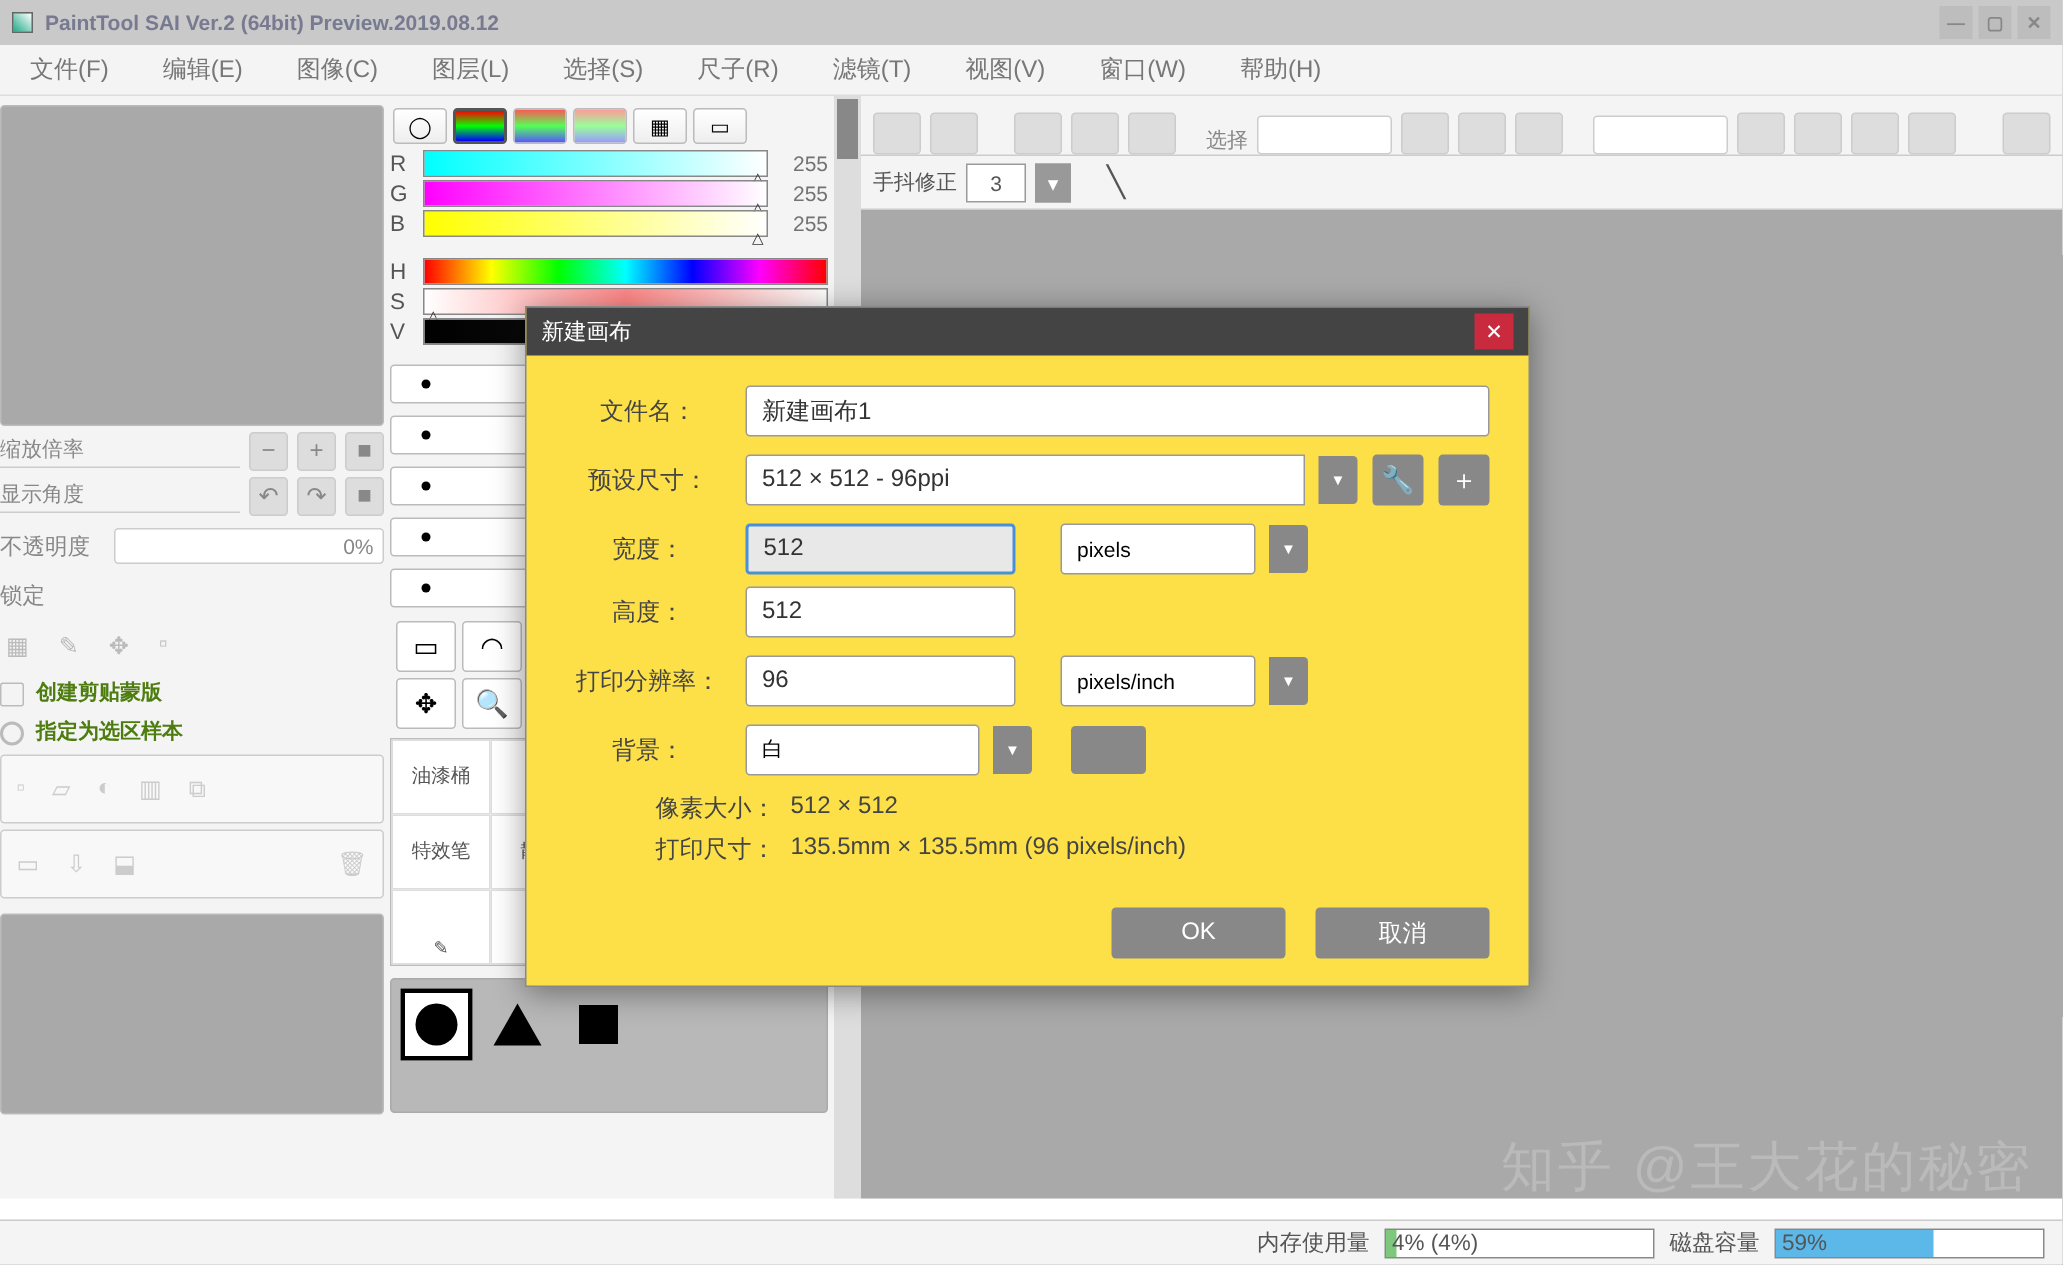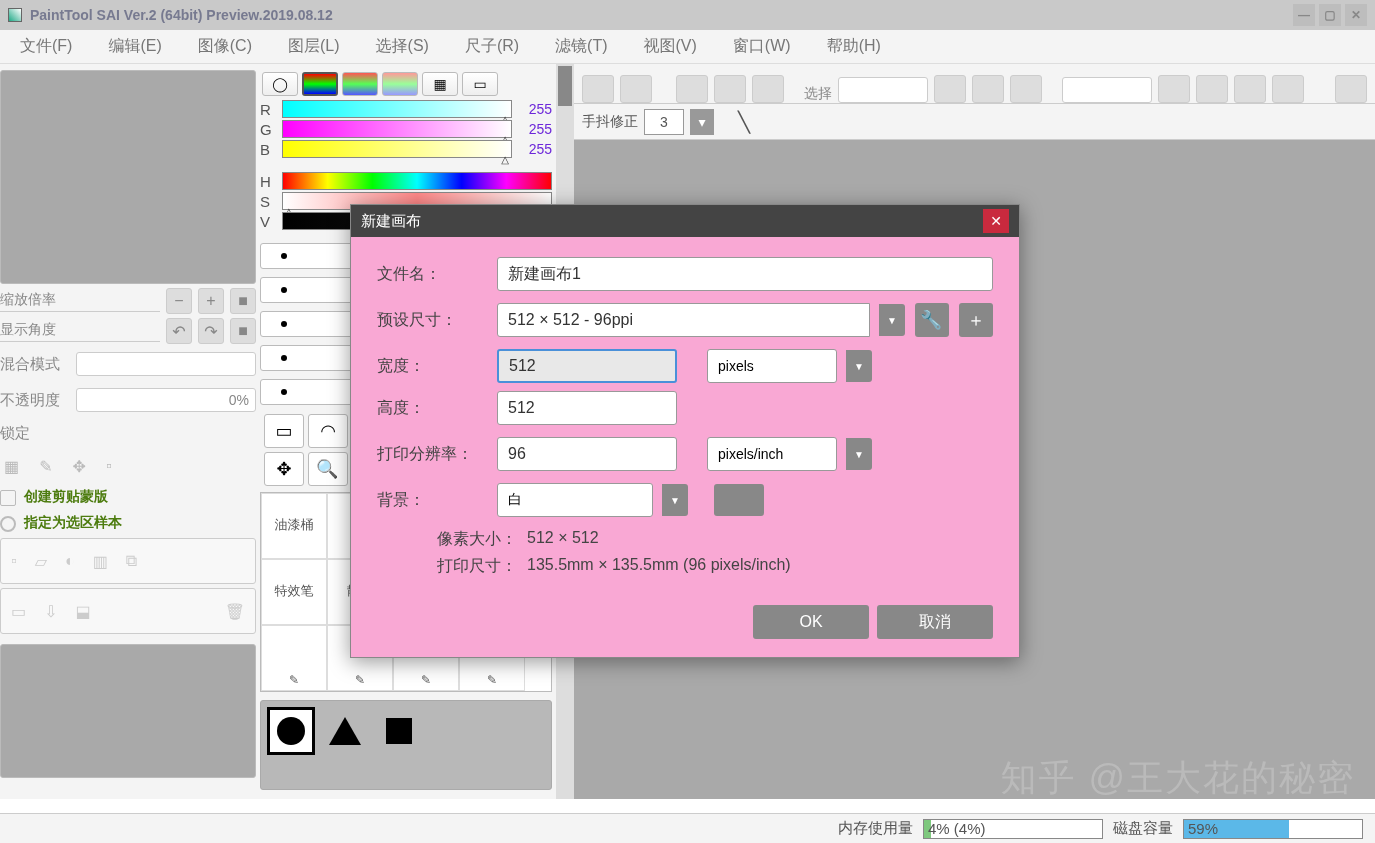--- a/index.html
+++ b/index.html
@@ -36,34 +36,34 @@
 .layerthumb { height:134px; background:#a9a9a9; border:1px solid #bbb; border-radius:3px; margin-top:6px;}
 
 
 .midcol { width: 300px; padding:6px 4px; display:flex; flex-direction:column; gap:2px;}
 .modebtns { display:flex; gap:4px; padding:2px;}
 .modebtn { width:36px; height:24px; border:1px solid #bbb; border-radius:3px; background:linear-gradient(#fff,#eee); display:flex; align-items:center; justify-content:center;}
 .modebtn.sel { border:2px solid #555;}
 .rgbrow { display:flex; align-items:center; gap:6px; }
 .rgbrow .ch { width:16px; color:#555; font-size:15px;}
 .rgbrow .bar { flex:1; height:18px; border:1px solid #888; position:relative;}
-.rgbrow .val { width:34px; text-align:right; color:#6d28d9;}
+.rgbrow .val { width:34px; text-align:right; color:#737373;}
 .bar.r { background:linear-gradient(to right, cyan, white);}
 .bar.g { background:linear-gradient(to right, magenta, white);}
 .bar.b { background:linear-gradient(to right, yellow, white);}
 .bar.h { background:linear-gradient(to right, red, yellow, lime, cyan, blue, magenta, red);}
 .bar.s { background:linear-gradient(to right, white, #f88, white);}
 .bar.v { background:linear-gradient(to right, black, #222);}
 .tick { position:absolute; bottom:-8px; right:2px; font-size:10px; color:#333;}
 .brushprev { height:26px; border:1px solid #bbb; border-radius:3px; background:#fff; margin:3px 0; display:flex; align-items:center; padding-left:20px;}
 .brushprev .dot { width:6px; height:6px; background:#000; border-radius:50%;}
 .toolgrid { display:grid; grid-template-columns: repeat(2, 40px); gap:4px; padding:4px;}
 .toolgrid .t { height:34px; border:1px solid #bbb; border-radius:3px; background:#fff; display:flex; align-items:center; justify-content:center; font-size:18px;}
 .brushgrid { display:grid; grid-template-columns: repeat(4, 66px); border:1px solid #bbb; background:#fff;}
-.brushgrid .bc { height:66px; border:1px solid #ddd; display:flex; flex-direction:column; align-items:center; justify-content:flex-end; font-size:12px; color:#555; padding-bottom:3px;}
+.brushgrid .bc { height:50px; border:1px solid #ddd; display:flex; flex-direction:column; align-items:center; justify-content:flex-end; font-size:12px; color:#555; padding-bottom:3px;}
 .brushgrid .bc.lab { justify-content:center; font-size:13px; }
 .shaperow { display:flex; gap:6px; padding:6px; background:#b8b8b8; border:1px solid #aaa; border-radius:3px; margin-top:6px; height:90px;}
 .shaperow .sh { width:48px; height:48px; background:#fff; border:2px solid #555; display:flex; align-items:center; justify-content:center; color:#000; position:relative;}
 .shaperow .sh.sel { border:3px solid #000;}
 
 
 .canvasarea { flex:1; display:flex; flex-direction:column; background:#a9a9a9;}
 .topctrl { height:40px; background:#f4f4f4; border-bottom:1px solid #ccc; display:flex; align-items:flex-end; gap:6px; padding:0 8px;}
 .ctrlbtn { width:32px; height:28px; background:#ddd; border:1px solid #ccc; border-radius:3px;}
 .ctrlinput { width:90px; height:26px; border:1px solid #ccc; border-radius:3px; background:#fff;}
@@ -71,35 +71,35 @@
 .dd { width:36px; height:26px; border:1px solid #999; background:#eee; display:flex; align-items:center; justify-content:center;}
 
 
 .status { position:absolute; bottom:0; left:0; right:0; height:30px; background:#f4f4f4; border-top:1px solid #ccc; display:flex; align-items:center; justify-content:flex-end; gap:10px; padding:0 12px; color:#555; font-size:15px;}
 .status .meter { width:180px; height:20px; border:1px solid #888; background:#fff; position:relative; display:flex; align-items:center; padding-left:4px;}
 .status .meter.mem::before { content:''; position:absolute; left:0; top:0; bottom:0; width:4%; background:#7ec87e;}
 .status .meter.disk::before { content:''; position:absolute; left:0; top:0; bottom:0; width:59%; background:#5bb8e8;}
 .status .meter span { position:relative; z-index:1;}
 
 
-.dialog { position:absolute; left:350px; top:204px; width:670px; background:#f9a8d4; box-shadow:0 4px 20px rgba(0,0,0,0.4); border:1px solid #888;}
+.dialog { position:absolute; left:350px; top:204px; width:670px; background:#fde047; box-shadow:0 4px 20px rgba(0,0,0,0.4); border:1px solid #888;}
 .dlg-title { height:32px; background:#444; color:#fff; display:flex; align-items:center; padding:0 10px; font-size:15px;}
 .dlg-title .spacer { flex:1;}
 .dlg-close { width:26px; height:24px; background:#c92a3e; color:#fff; display:flex; align-items:center; justify-content:center; font-size:14px; cursor:pointer;}
 .dlg-body { padding:20px 26px 14px 26px;}
 .drow { display:flex; align-items:center; gap:10px; margin-bottom:12px;}
-.drow .dlab { width:110px; text-align:left; color:#444; font-size:16px;}
+.drow .dlab { width:110px; text-align:center; color:#444; font-size:16px;}
 .drow .dinput { height:34px; border:1px solid #999; border-radius:3px; background:#fff; padding:0 10px; font-size:16px; color:#333; display:flex; align-items:center;}
 .drow .dinput.sel { background:#e8e8e8; border:2px solid #4a90d9;}
 .drow .ddrop { height:34px; border:1px solid #999; border-radius:3px; background:#fff; padding:0 10px; display:flex; align-items:center; gap:6px;}
 .drow .dbtn { width:34px; height:34px; background:#888; border-radius:3px; display:flex; align-items:center; justify-content:center; color:#fff; font-size:18px;}
 .drow .caret { width:26px; height:32px; background:#888; border-radius:0 3px 3px 0; display:flex; align-items:center; justify-content:center; color:#fff; font-size:10px; margin-left:-1px;}
 .inforow { margin:6px 0 2px 40px; color:#444; font-size:16px; display:flex;}
 .inforow .ilab { width:100px; text-align:right; margin-right:10px;}
-.dlg-btns { display:flex; justify-content:flex-end; gap:8px; padding:12px 26px 18px;align-items:flex-end;}
+.dlg-btns { display:flex; justify-content:flex-end; gap:20px; padding:12px 26px 18px;align-items:flex-end;}
 .dlg-btns .btn { width:116px; height:34px; background:#888; color:#fff; border-radius:3px; display:flex; align-items:center; justify-content:center; font-size:16px; cursor:pointer;}
 
 
 .watermark { position:absolute; right:20px; bottom:40px; color:rgba(200,200,200,0.55); font-size:36px; font-weight:300; letter-spacing:2px; pointer-events:none;}
 
 
 .vstrip { width:18px; background:#ddd; display:flex; flex-direction:column;}
 .vstrip .vtab { height:40px; background:#888; margin:2px 2px 6px 2px;}
 </style>
 </head>
@@ -137,24 +137,20 @@
       <span class="smbtn">+</span>
       <span class="smbtn">■</span>
     </div>
     <div class="sliderrow">
       <span class="lbl">显示角度</span>
       <span class="smbtn">↶</span>
       <span class="smbtn">↷</span>
       <span class="smbtn">■</span>
     </div>
     <div class="field">
-        <span class="lab">混合模式</span>
-        <span class="box"></span>
-      </div>
-    <div class="field">
         <span class="lab">不透明度</span>
         <span class="box">
           <span>0%</span>
         </span>
       </div>
     <div class="field">
         <span class="lab">锁定</span>
       </div>
     <div class="iconrow">
       <span>▦</span>

